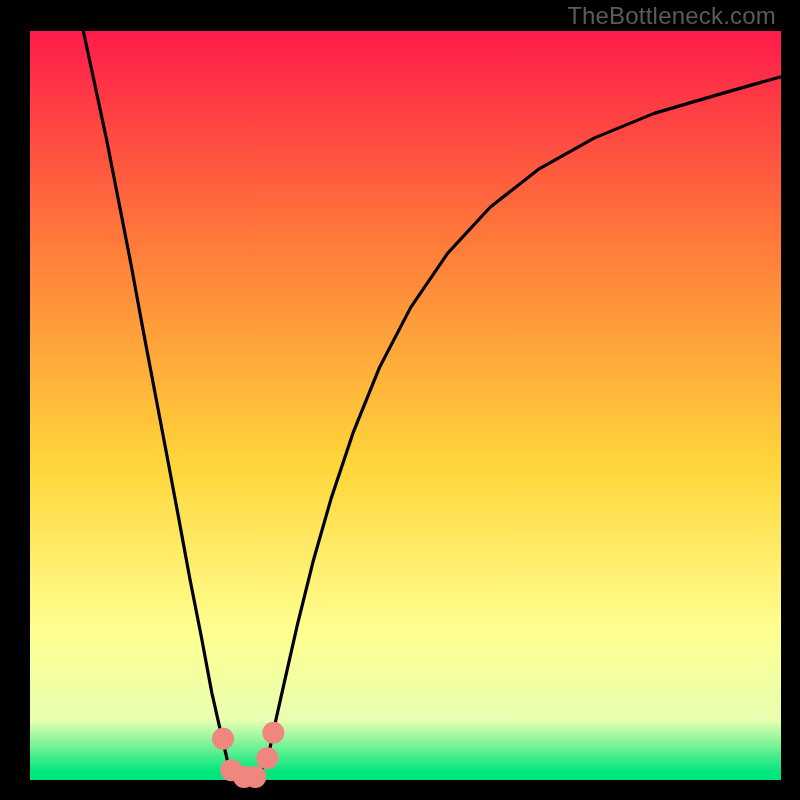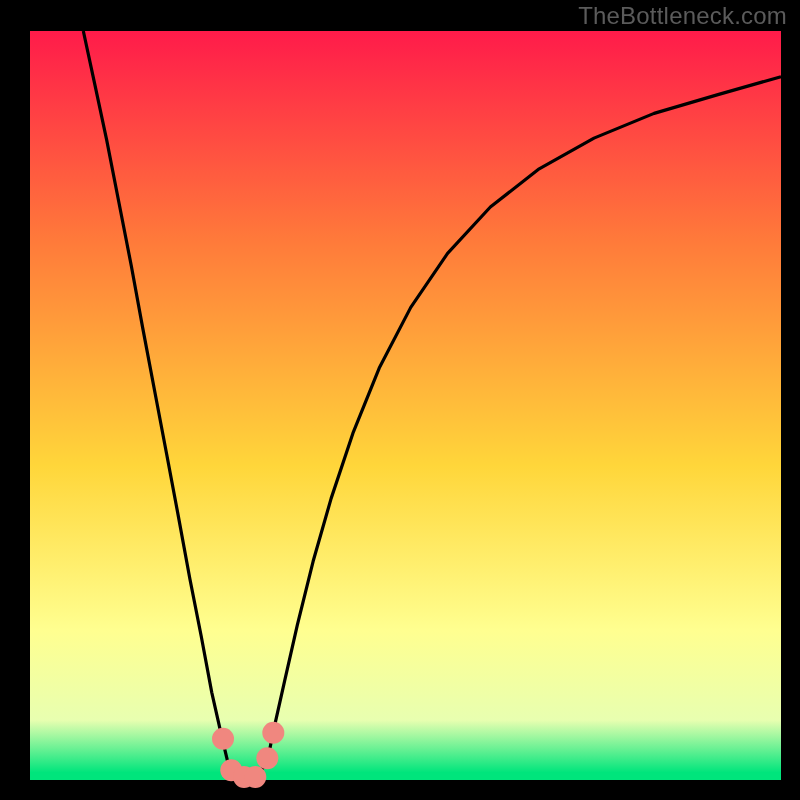--- a/index.html
+++ b/index.html
@@ -11,21 +11,21 @@
     overflow: hidden;
   }
   .root {
     position: relative;
     width: 800px;
     height: 800px;
   }
   .watermark {
     position: absolute;
     top: 2px;
-    right: 13px;
+    right: 24px;
     font-family: Arial, Helvetica, sans-serif;
     font-size: 24px;
     color: #5b5b5b;
     letter-spacing: 0.2px;
     font-weight: 500;
     z-index: 10;
   }
   svg {
     position: absolute;
     left: 0; top: 0;

